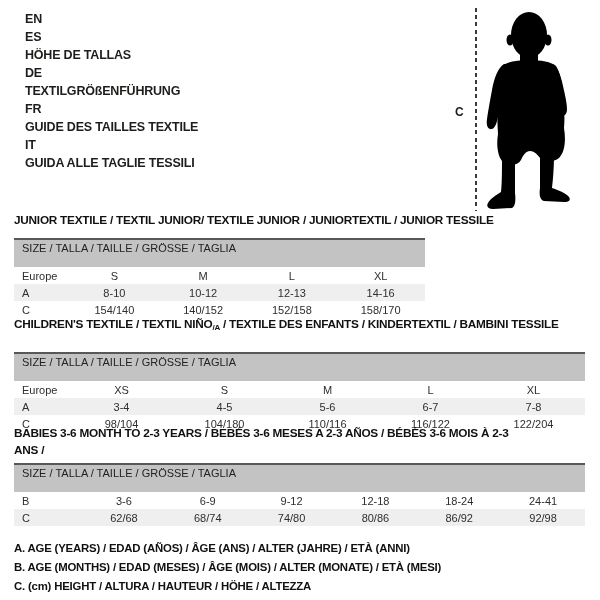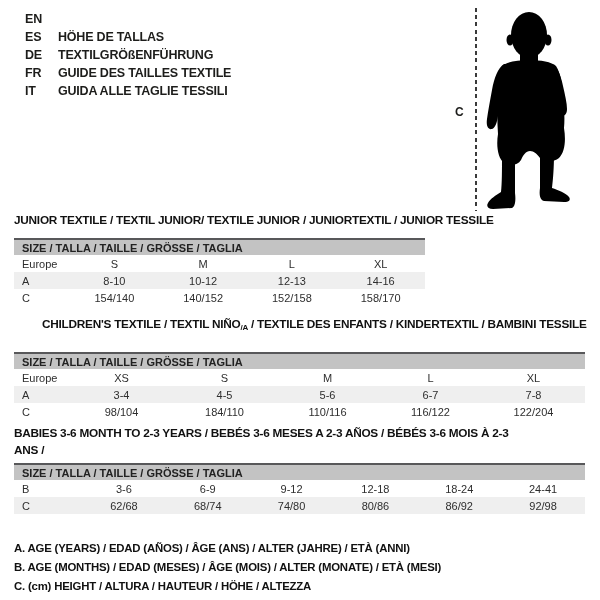--- a/index.html
+++ b/index.html
@@ -2,38 +2,38 @@
 <html><head>
 <meta charset="utf-8">
 <style>
   html,body{margin:0;padding:0;background:#ffffff;}
   .page{
     position:relative;width:600px;height:600px;background:#ffffff;
     font-family:"Liberation Sans",sans-serif;color:#1d1d1b;overflow:hidden;
   }
   
   .langs{position:absolute;left:25px;top:10px;}
-  .lang-row{display:flex;line-height:18px;font-weight:bold;font-size:12.5px;letter-spacing:-0.2px;}
+  .lang-row{display:flex;line-height:18px;font-weight:bold;font-size:12.5px;letter-spacing:-0.2px;flex-direction:column;}
   .lang-code{width:33px;}
   
   .dash-line{
     position:absolute;left:475px;top:8px;width:2px;height:203px;
     background:repeating-linear-gradient(to bottom,#3a3a3a 0 4px,transparent 4px 7.2px);
   }
   .c-label{position:absolute;left:455px;top:105px;font-weight:bold;font-size:12px;}
   .baby-svg{position:absolute;left:486px;top:8px;}
   
   .sec-head{position:absolute;left:14px;font-weight:bold;font-size:11.8px;letter-spacing:-0.25px;white-space:nowrap;color:#111;}
   .sec-head .subscript{font-size:8px;position:relative;top:2px;}
   .two-line{line-height:17px;white-space:normal;width:500px;}
   
   table.size-table{position:absolute;left:14px;border-collapse:collapse;table-layout:fixed;font-size:11px;color:#2e2e2e;}
   table.size-table th.bar{
-    background:#c3c3c3;border-top:2px solid #58585a;font-weight:bold;
-    text-align:left;padding:0 0 0 8px;height:15px;font-size:11px;color:#222;
+    background:#c3c3c3;border-top:2px solid #58585a;font-weight:normal;
+    text-align:left;padding:0 0 12px 8px;height:15px;font-size:11px;color:#222;
   }
   table.size-table td{height:17px;padding:0;text-align:center;}
   table.size-table td.lbl{text-align:left;padding-left:8px;}
   table.size-table tbody tr:nth-child(2){background:#efefef;}
   
   .notes{position:absolute;left:14px;top:539px;font-weight:bold;font-size:11.4px;letter-spacing:-0.2px;}
   .note-line{line-height:19px;white-space:nowrap;color:#111;}
 </style>
 </head>
 <body>
@@ -123,21 +123,21 @@
       <tr>
         <td class="lbl">C</td>
         <td>154/140</td>
         <td>140/152</td>
         <td>152/158</td>
         <td>158/170</td>
       </tr>
     </tbody>
   </table>
 
-  <div class="sec-head" style="top:317px;margin-left:28px;"><span>CHILDREN'S TEXTILE / TEXTIL NIÑO</span><span class="subscript">/A</span><span> / TEXTILE DES ENFANTS / KINDERTEXTIL / BAMBINI TESSILE</span></div>
+  <div class="sec-head" style="top:317px;"><span>CHILDREN'S TEXTILE / TEXTIL NIÑO</span><span class="subscript">/A</span><span> / TEXTILE DES ENFANTS / KINDERTEXTIL / BAMBINI TESSILE</span></div>
   <table class="size-table" style="top:352px;width:571px;">
     <colgroup>
         <col style="width:56px">
         <col>
         <col>
         <col>
         <col>
         <col>
       </colgroup>
     <thead>
@@ -158,21 +158,21 @@
         <td class="lbl">A</td>
         <td>3-4</td>
         <td>4-5</td>
         <td>5-6</td>
         <td>6-7</td>
         <td>7-8</td>
       </tr>
       <tr>
         <td class="lbl">C</td>
         <td>98/104</td>
-        <td>184/110</td>
+        <td>104/180</td>
         <td>110/116</td>
         <td>116/122</td>
         <td>122/204</td>
       </tr>
     </tbody>
   </table>
 
   <div class="sec-head two-line" style="top:425px;">
     <div>BABIES 3-6 MONTH TO 2-3 YEARS / BEBÉS 3-6 MESES A 2-3 AÑOS / BÉBÉS 3-6 MOIS À 2-3 ANS /</div>
     <div>BABYS 3-6 MONATE BIS 2-3 JAHRE / BAMBINI 3-6 MESI A 2-3 ANNI</div>

